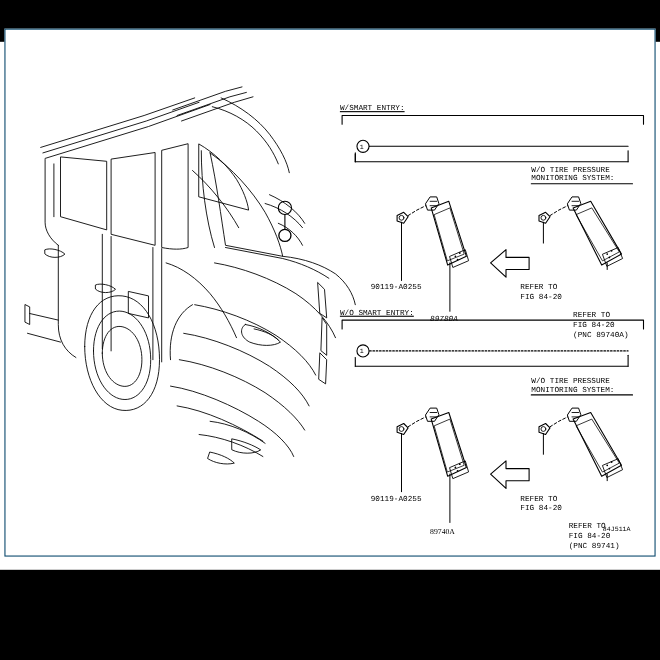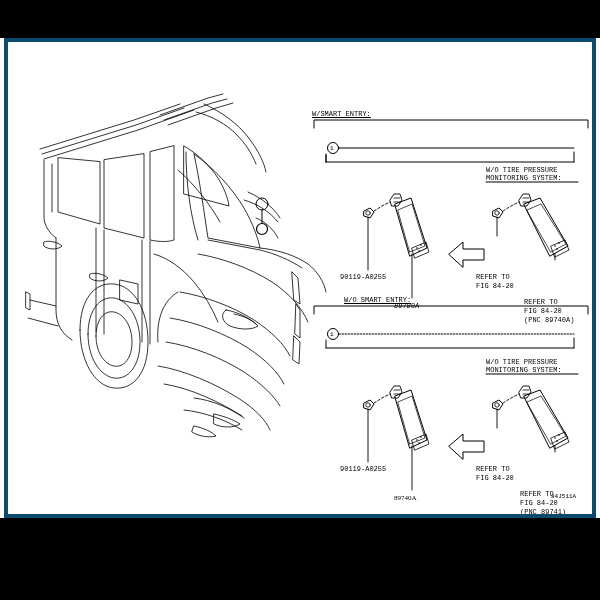--- a/index.html
+++ b/index.html
@@ -23,24 +23,24 @@
     position: absolute;
     left: 0;
     width: 600px;
     background: #000000;
   }
   #letterbox-top { top: 0; height: 38px; }
   #letterbox-bottom { bottom: 0; height: 82px; }
   #canvas-frame {
     position: absolute;
     left: 4px;
-    top: 38px;
+    top: 26px;
     width: 592px;
     height: 480px;
-    border: 4px solid #0c4a6e;
+    border: 1px solid #0c4a6e;
     box-sizing: border-box;
     background: #ffffff;
     overflow: hidden;
   }
   #svg-root {
     position: absolute;
     left: 0;
     top: 0;
   }
   .dtext {
@@ -287,21 +287,21 @@
 
     <div class="dtext" style="left:386px; top:260px;font-style:italic;">89780A</div>
 
     <div class="dtext" style="left:468px; top:231px;">REFER TO</div>
     <div class="dtext" style="left:468px; top:240px;">FIG 84-20</div>
 
     <div class="dtext" style="left:516px; top:256px;">REFER TO</div>
     <div class="dtext" style="left:516px; top:265px;">FIG 84-20</div>
     <div class="dtext" style="left:516px; top:274px;text-align:center;">(PNC 89740A)</div>
 
-    <div class="dtext u" style="left:304px; top:254px;margin-left:32px;">W/O SMART ENTRY:</div>
+    <div class="dtext u" style="left:304px; top:254px;">W/O SMART ENTRY:</div>
 
     <div class="dtext" style="left:322px; top:288px; font-size:6px;">1</div>
 
     <div class="dtext" style="left:478px; top:316px;">W/O TIRE PRESSURE</div>
     <div class="dtext" style="left:478px; top:324px;">MONITORING SYSTEM:</div>
 
     <div class="dtext" style="left:332px; top:423px;">90119-A0255</div>
 
     <div class="dtext" style="left:386px; top:452px;font-family:Liberation Serif, serif;">89740A</div>
 

